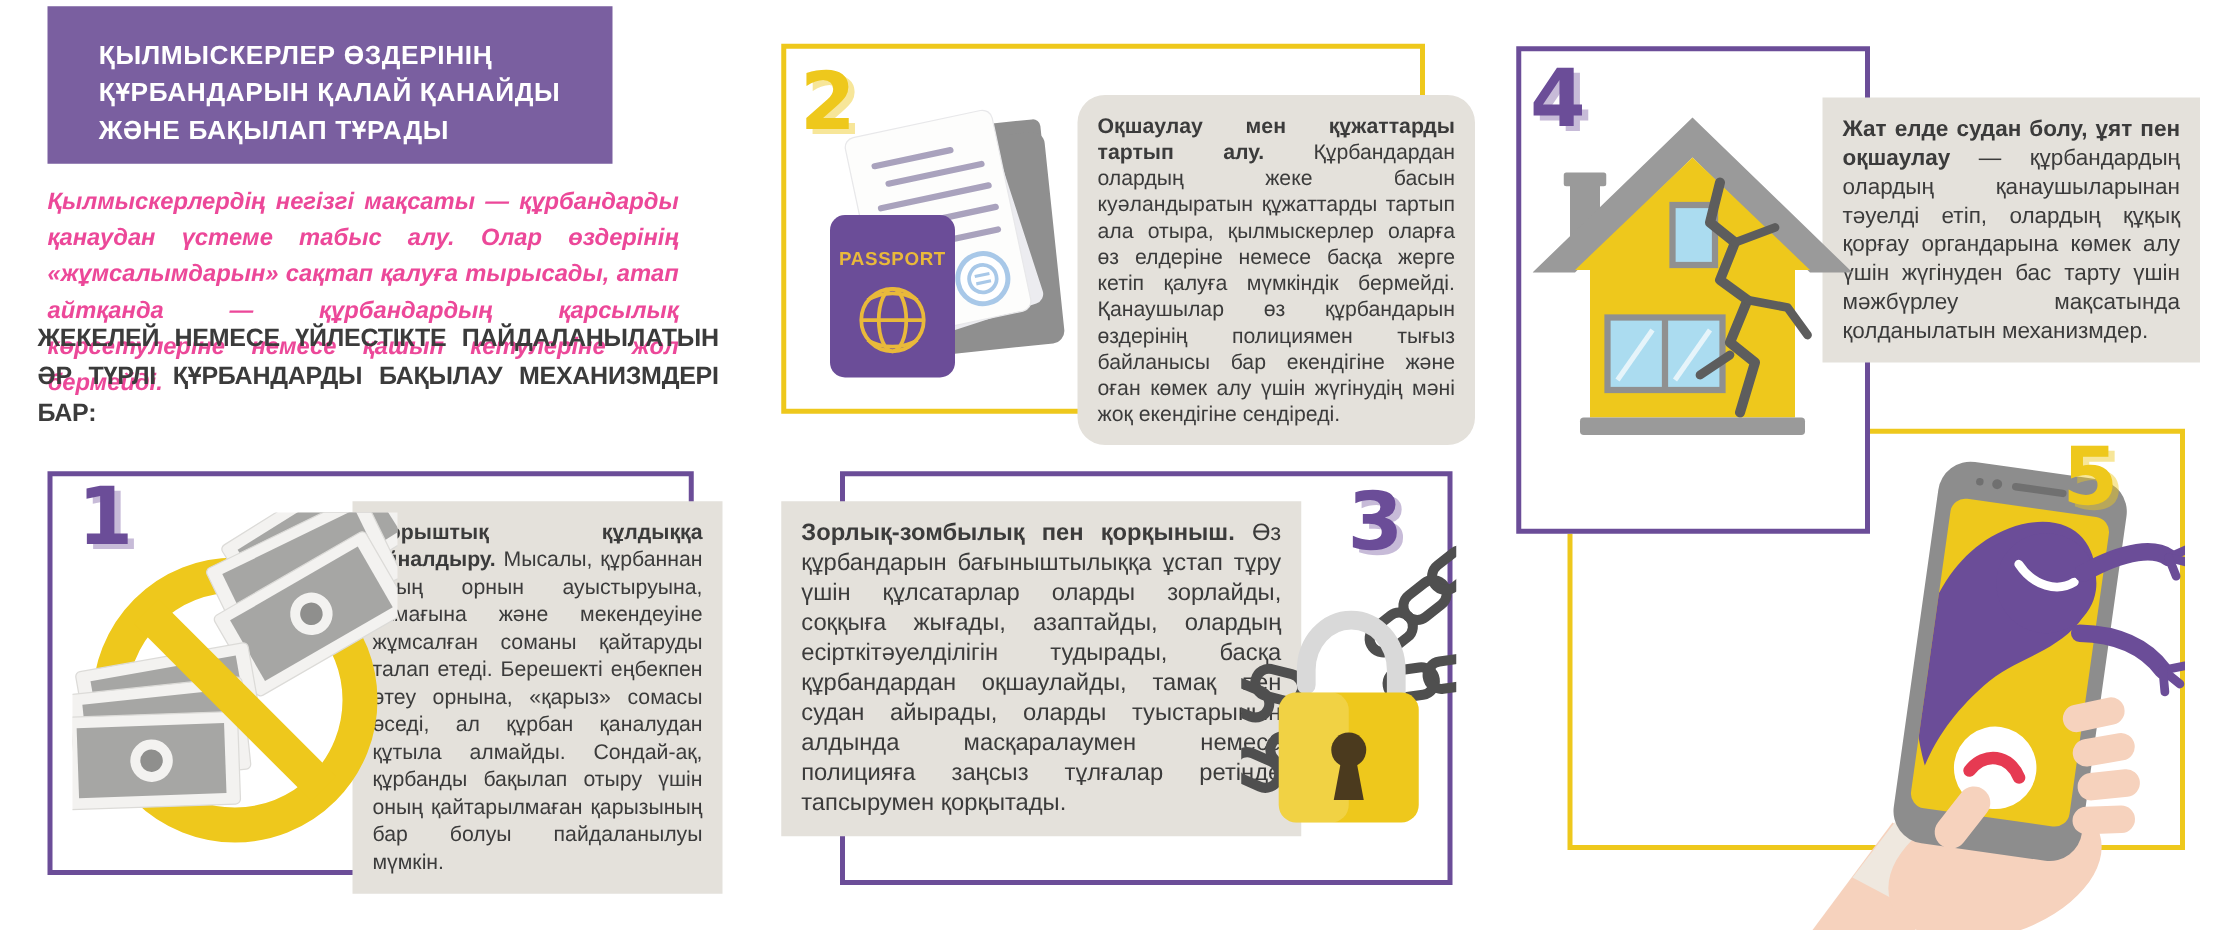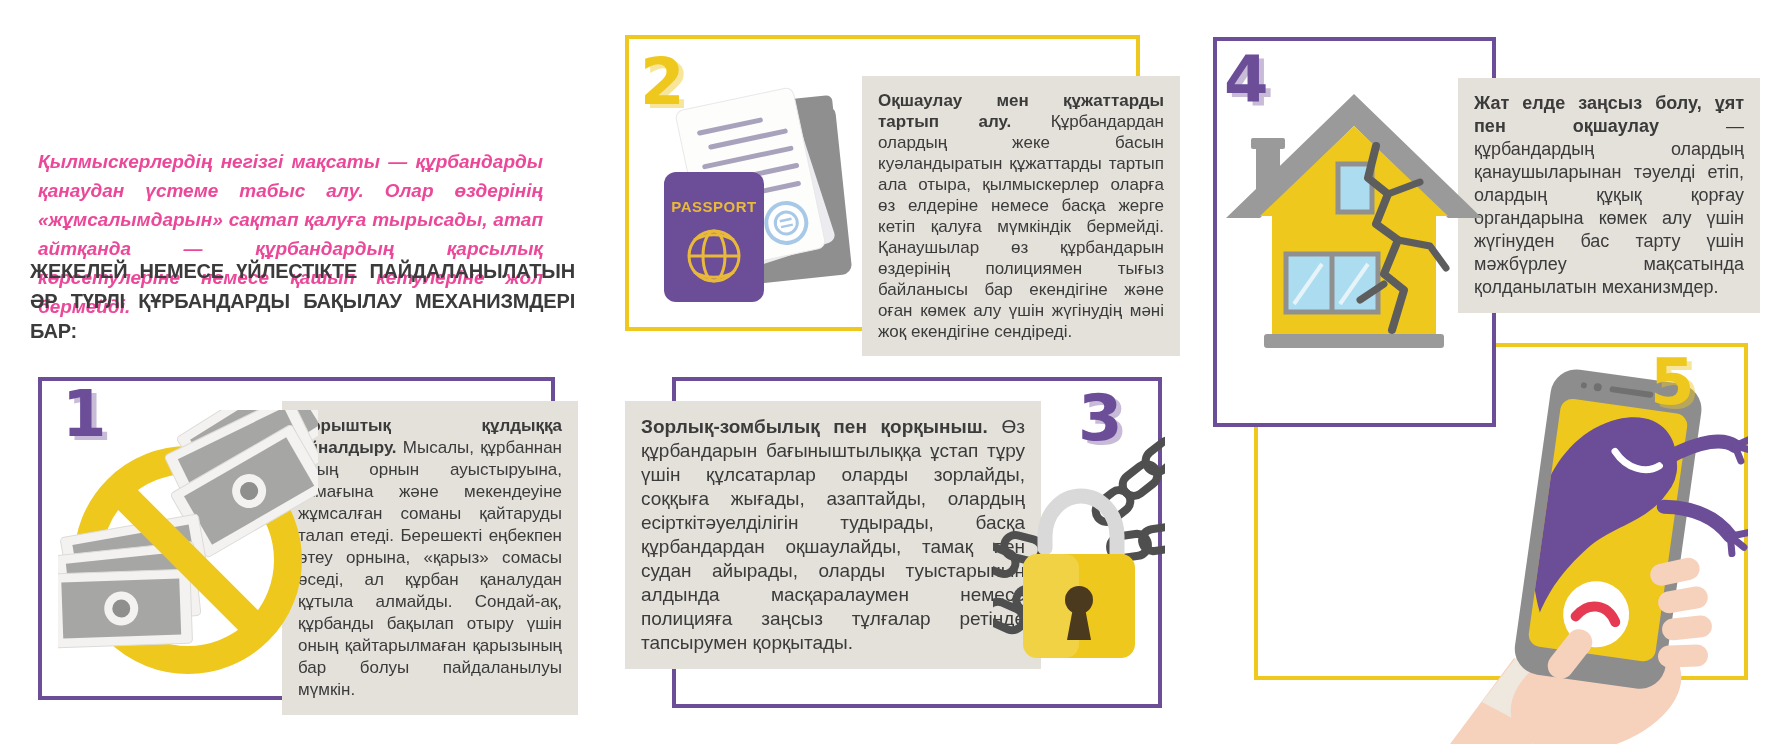--- a/index.html
+++ b/index.html
@@ -40,21 +40,21 @@
   .f3{left:672px;top:377px;width:490px;height:331px;z-index:1;}
   .f4{left:1213px;top:37px;width:283px;height:390px;z-index:2;background:#fff;}
   .f5{left:1254px;top:343px;width:494px;height:337px;z-index:0;}
 
   .panel{
     position:absolute;background:var(--panel_grey);color:var(--text_dark);
     box-sizing:border-box;padding:14px 16px;text-align:justify;z-index:3;
   }
   .panel b{font-weight:bold;}
   .p1{left:282px;top:401px;width:296px;font-size:17px;line-height:22px;}
-  .p2{left:862px;top:76px;width:318px;font-size:17px;line-height:21px;}
+  .p2{left:862px;top:76px;width:318px;font-size:17px;line-height:21px;border-radius:22px;}
   .p3{left:625px;top:401px;width:416px;font-size:19px;line-height:24px;}
   .p4{left:1458px;top:78px;width:302px;font-size:18px;line-height:23px;}
   .p5{left:1222px;top:455px;width:288px;font-size:17.5px;line-height:22px;}
 
   .num{
     position:absolute;font-family:"DejaVu Sans",sans-serif;font-weight:bold;
     font-size:64px;line-height:1;z-index:6;
   }
   .num.purple{color:var(--purple_dark);text-shadow:5px 4px 0 rgba(107,77,152,.38);}
   .num.yellow{color:var(--yellow);text-shadow:5px 4px 0 rgba(238,200,28,.45);}
@@ -74,20 +74,23 @@
   
   .c-yellow{fill:var(--yellow);}
   .c-purple{fill:var(--purple_dark);}
   .c-skin{fill:var(--skin);}
 </style>
 </head>
 <body>
 
 <div class="canvas">
 
+  <div class="header-box">
+    <span>ҚЫЛМЫСКЕРЛЕР ӨЗДЕРІНІҢ ҚҰРБАНДАРЫН ҚАЛАЙ ҚАНАЙДЫ ЖӘНЕ БАҚЫЛАП ТҰРАДЫ</span>
+  </div>
   <div class="intro">Қылмыскерлердің негізгі мақсаты — құрбандарды қанаудан үстеме табыс алу. Олар өздерінің «жұмсалымдарын» сақтап қалуға тырысады, атап айтқанда — құрбандардың қарсылық көрсетулеріне немесе қашып кетулеріне жол бермейді.</div>
   <div class="subtitle">ЖЕКЕЛЕЙ НЕМЕСЕ ҮЙЛЕСТІКТЕ ПАЙДАЛАНЫЛАТЫН ӘР ТҮРЛІ ҚҰРБАНДАРДЫ БАҚЫЛАУ МЕХАНИЗМДЕРІ БАР:</div>
 
   <div class="frame purple f1"></div>
   <div class="frame yellow f2"></div>
   <div class="frame purple f3"></div>
   <div class="frame purple f4"></div>
   <div class="frame yellow f5"></div>
 
   <div class="num purple n1">1</div>
@@ -102,21 +105,21 @@
   </div>
   <div class="panel p2">
     <b>Оқшаулау мен құжаттарды тартып алу.</b>
     <span>Құрбандардан олардың жеке басын куәландыратын құжаттарды тартып ала отыра, қылмыскерлер оларға өз елдеріне немесе басқа жерге кетіп қалуға мүмкіндік бермейді. Қанаушылар өз құрбандарын өздерінің полициямен тығыз байланысы бар екендігіне және оған көмек алу үшін жүгінудің мәні жоқ екендігіне сендіреді.</span>
   </div>
   <div class="panel p3">
     <b>Зорлық-зомбылық пен қорқыныш.</b>
     <span>Өз құрбандарын бағыныштылыққа ұстап тұру үшін құлсатарлар оларды зорлайды, соққыға жығады, азаптайды, олардың есірткітәуелділігін тудырады, басқа құрбандардан оқшаулайды, тамақ пен судан айырады, оларды туыстарының алдында масқаралаумен немесе полицияға заңсыз тұлғалар ретінде тапсырумен қорқытады.</span>
   </div>
   <div class="panel p4">
-    <b>Жат елде заңсыз болу, ұят пен оқшаулау</b>
+    <b>Жат елде судан болу, ұят пен оқшаулау</b>
     <span>— құрбандардың олардың қанаушыларынан тәуелді етіп, олардың құқық қорғау органдарына көмек алу үшін жүгінуден бас тарту үшін мәжбүрлеу мақсатында қолданылатын механизмдер.</span>
   </div>
 
   <svg class="illus i-money" width="260" height="278" viewBox="0 0 260 278">
     <circle cx="130" cy="150" r="100" fill="none" stroke="var(--yellow)" stroke-width="28"></circle>
     <g>
       <g transform="translate(118,28) rotate(-32)">
         <rect width="140" height="74" rx="4" fill="#f3f2f0" stroke="#dcdbd8"></rect>
           <rect x="11" y="9" width="118" height="56" fill="#a6a6a4"></rect>
       </g>

